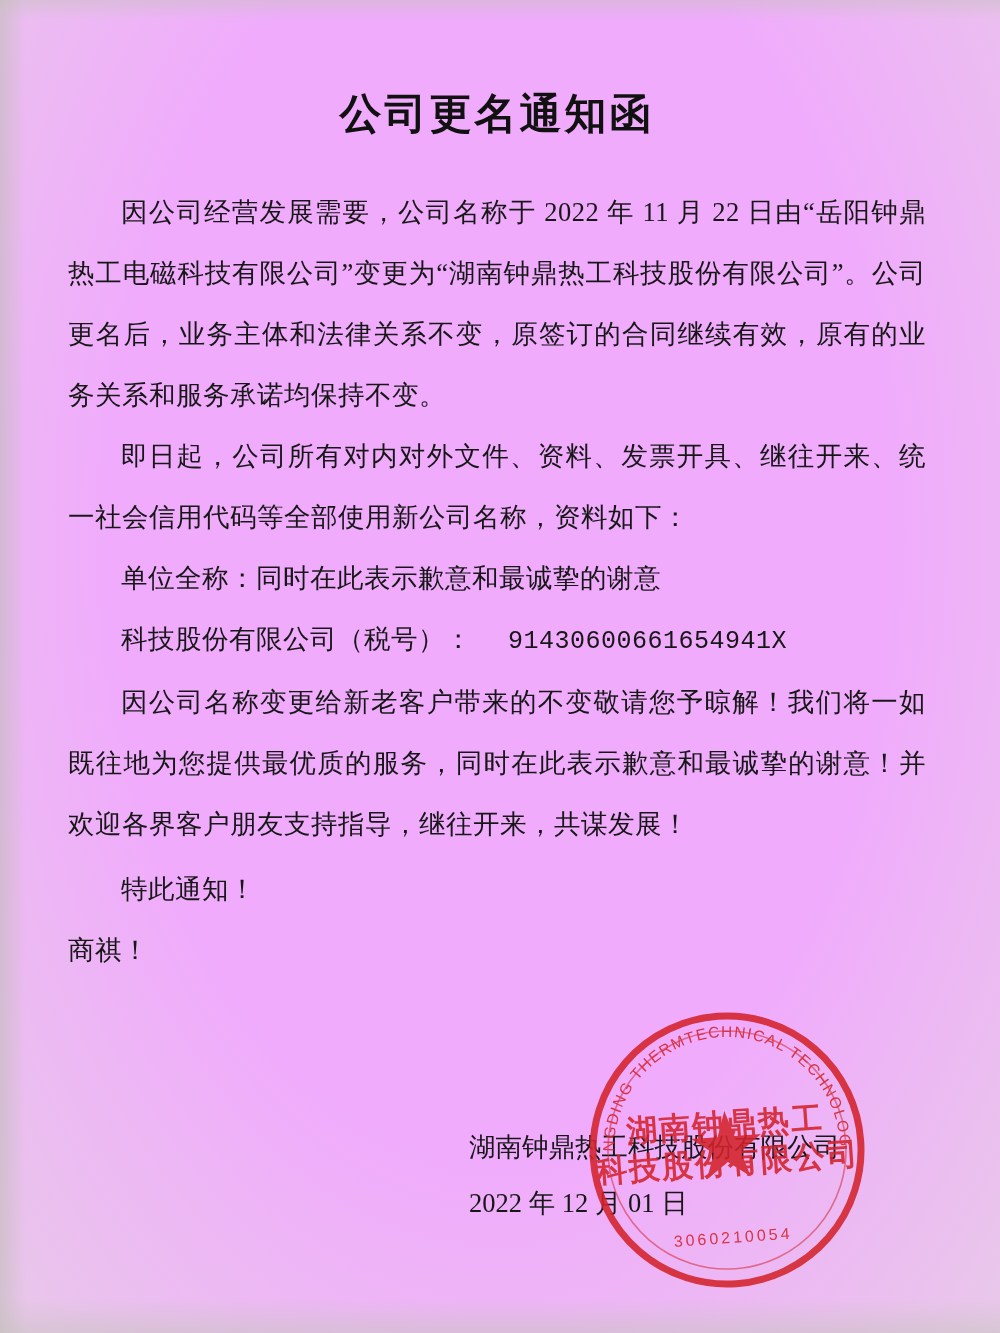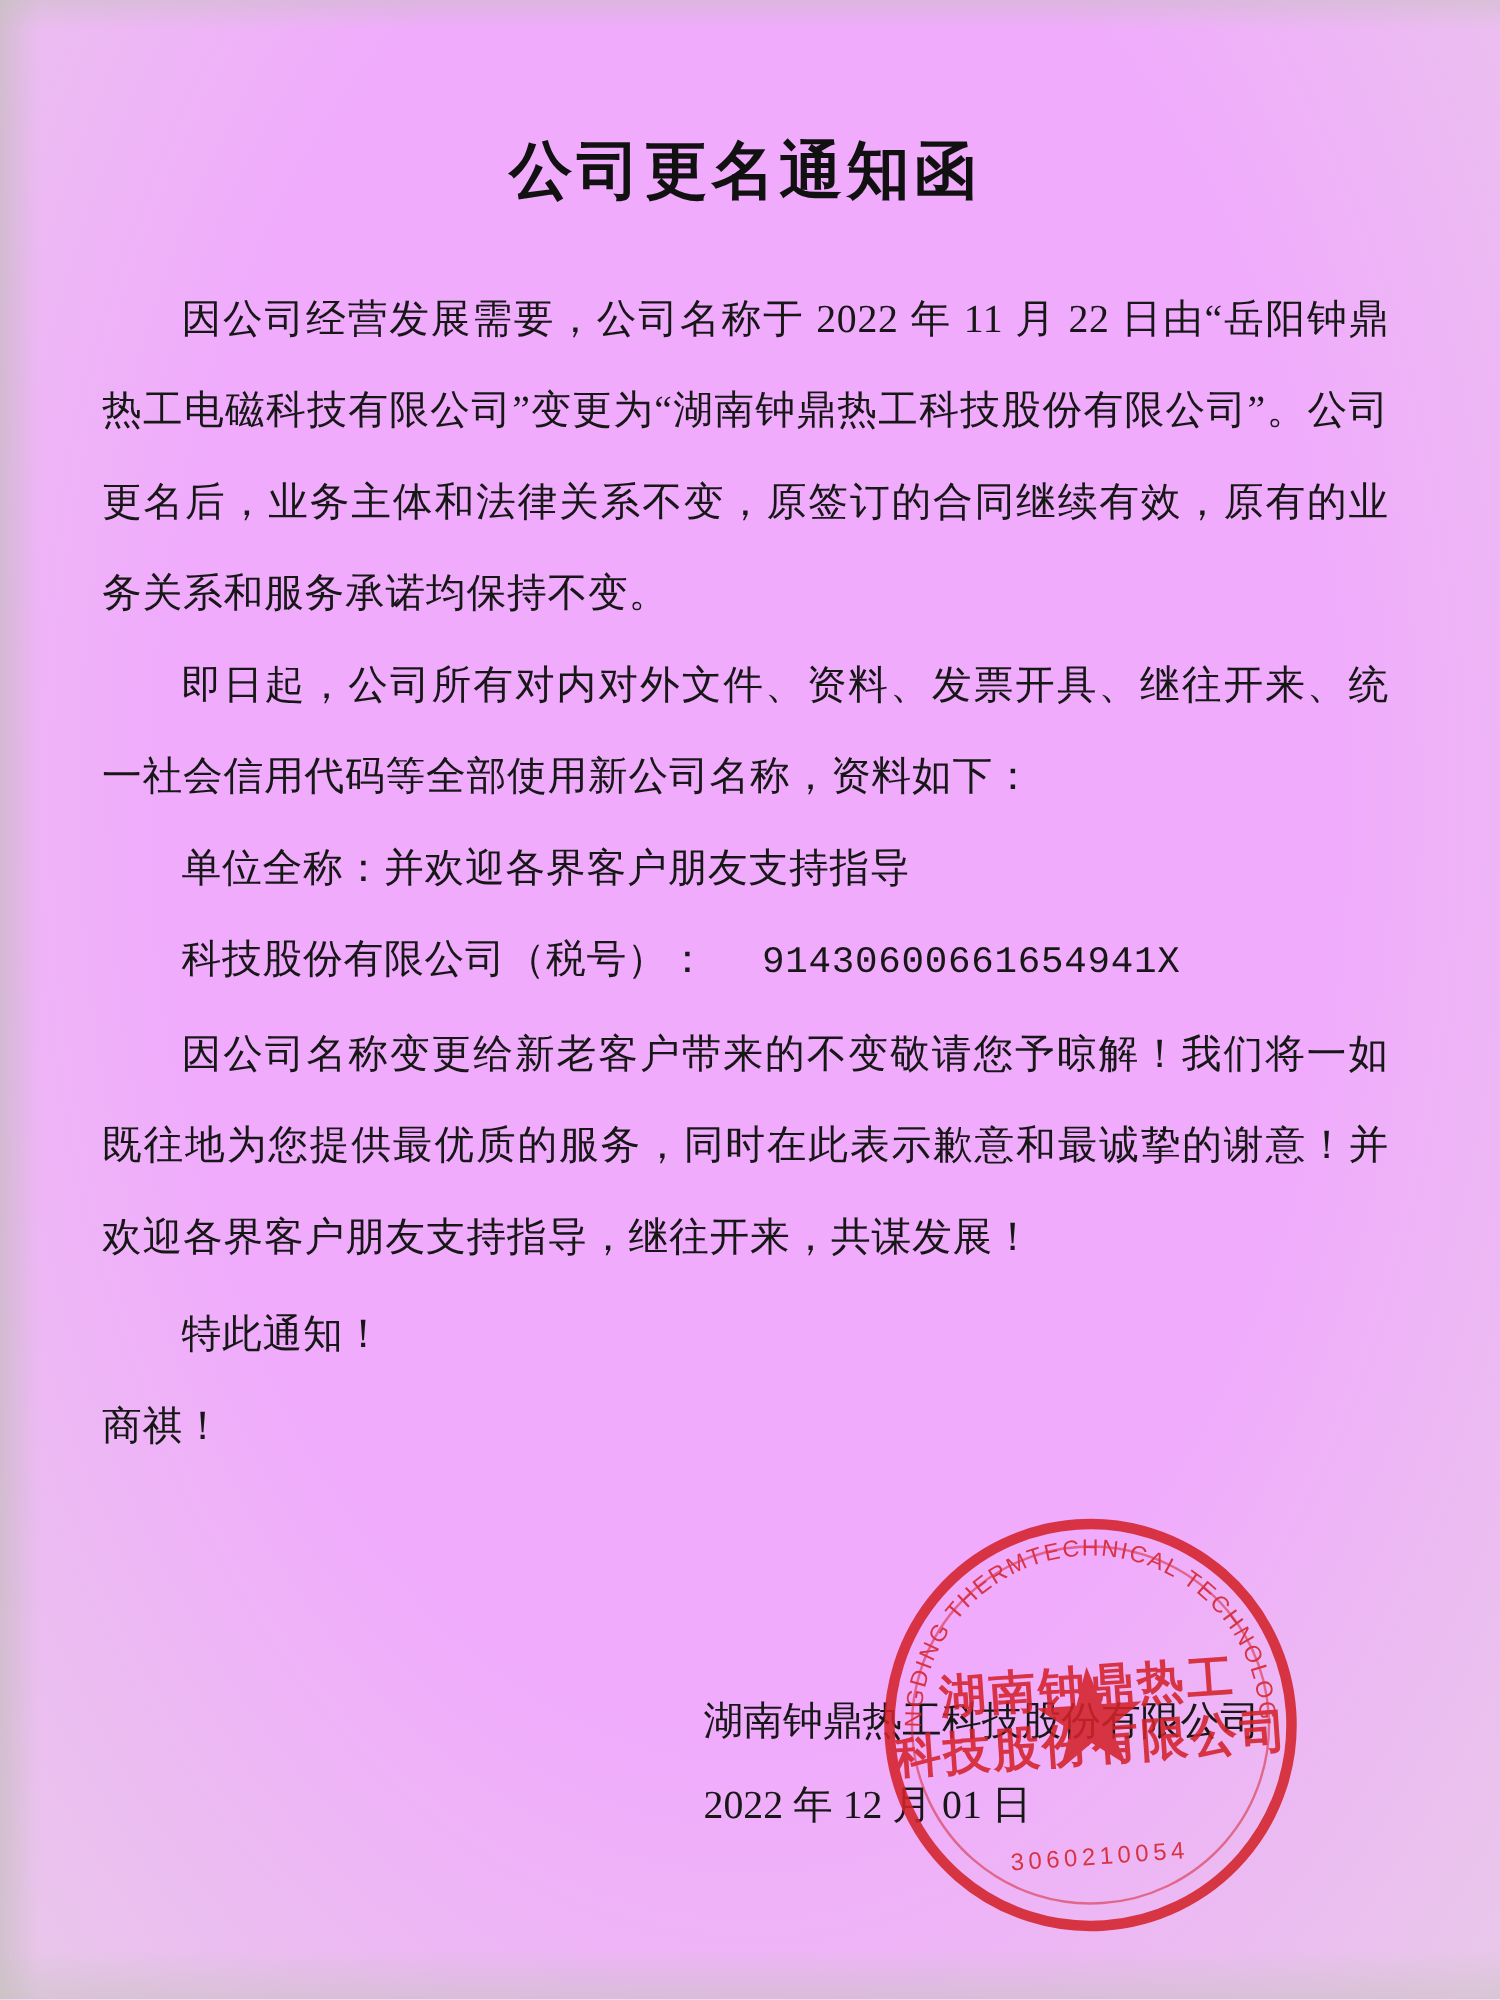--- a/index.html
+++ b/index.html
@@ -146,21 +146,21 @@
   <div class="edge-shadow-bottom"></div>
 
   <div class="content">
 
     <h1 class="doc-title">公司更名通知函</h1>
 
     <p class="body-text indent">因公司经营发展需要，公司名称于 2022 年 11 月 22 日由“岳阳钟鼎热工电磁科技有限公司”变更为“湖南钟鼎热工科技股份有限公司”。公司更名后，业务主体和法律关系不变，原签订的合同继续有效，原有的业务关系和服务承诺均保持不变。</p>
 
     <p class="body-text indent">即日起，公司所有对内对外文件、资料、发票开具、继往开来、统一社会信用代码等全部使用新公司名称，资料如下：</p>
 
-    <p class="body-text indent">单位全称：并欢迎各界客户朋友支持指导</p>
+    <p class="body-text indent">单位全称：同时在此表示歉意和最诚挚的谢意</p>
 
     <p class="body-text indent"><span>科技股份有限公司（税号）：</span><span class="mono-code">91430600661654941X</span></p>
 
     <p class="body-text indent">因公司名称变更给新老客户带来的不变敬请您予晾解！我们将一如既往地为您提供最优质的服务，同时在此表示歉意和最诚挚的谢意！并欢迎各界客户朋友支持指导，继往开来，共谋发展！</p>
 
     <div class="closing-block">
       <p class="body-text indent">特此通知！</p>
       <p class="body-text no-indent">商祺！</p>
     </div>
 

